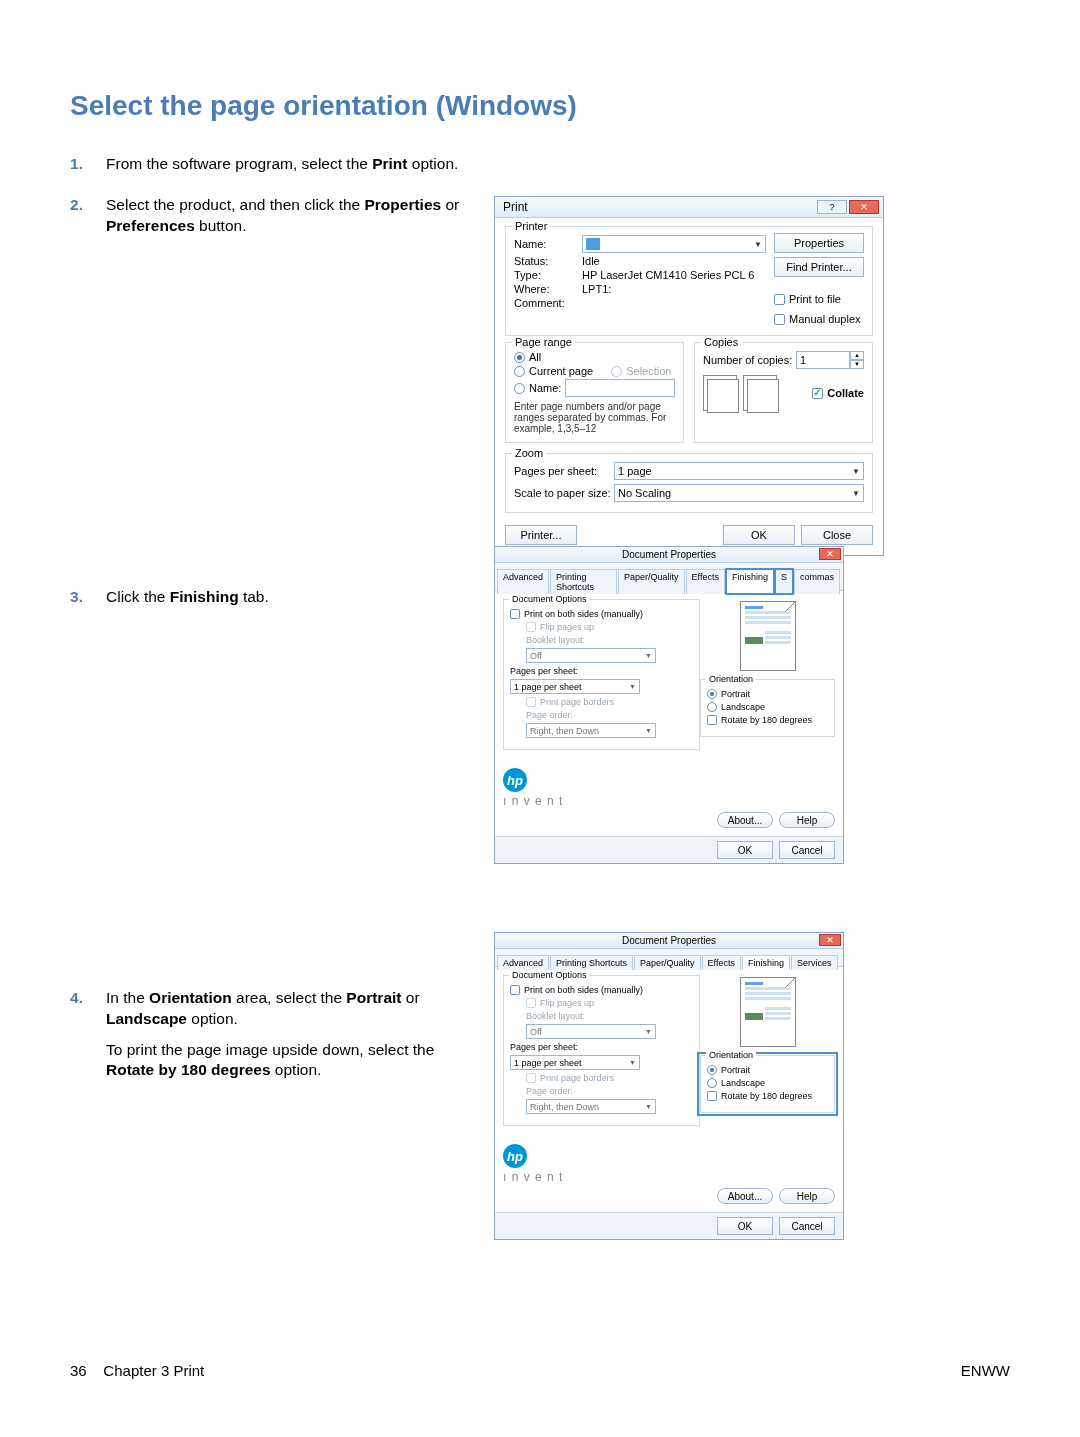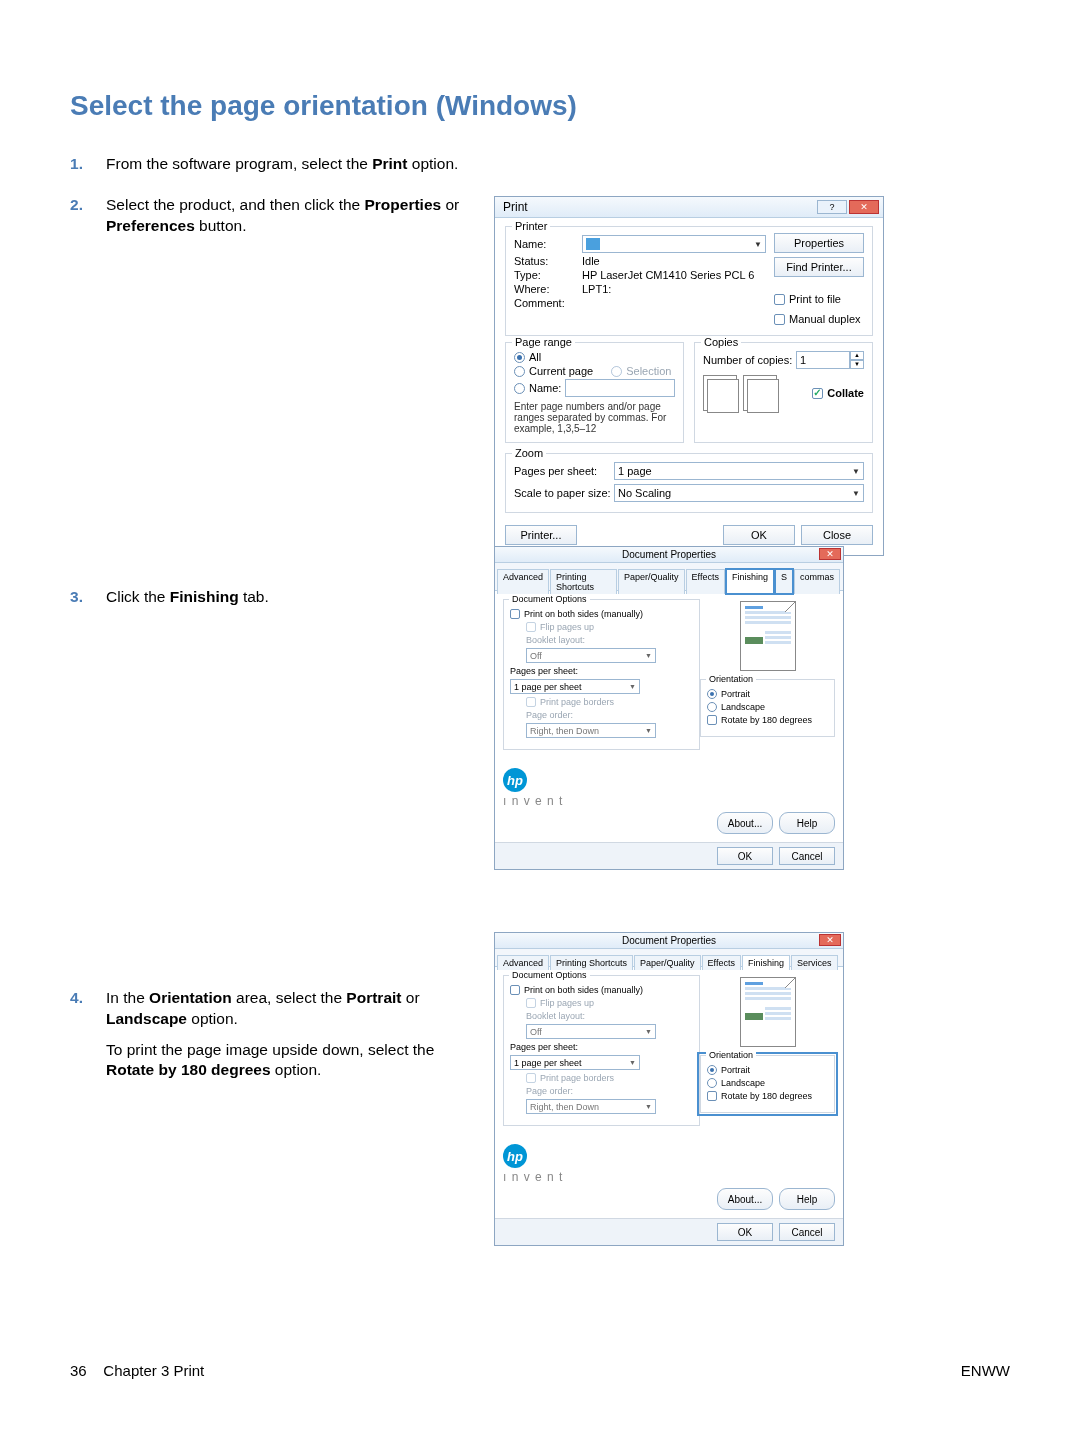--- a/index.html
+++ b/index.html
@@ -169,21 +169,21 @@
     width:56px;height:70px;border:1px solid #888;margin:2px auto 8px auto;
     display:flex;flex-direction:column;padding:4px;gap:2px;background:#fff;position:relative;
   }
   .preview-page .corner{position:absolute;top:0;right:0;width:10px;height:10px;background:linear-gradient(135deg,#fff 49%,#888 50%,#fff 51%);}
   .preview-page .bar{height:3px;background:#cfe0f2;}
   .preview-page .barG{height:7px;width:40%;background:#5a8d5c;}
   .props-footer{padding:4px 8px 8px 8px;}
   .hp-logo{width:24px;height:24px;border-radius:50%;background:#0096d6;color:#fff;display:flex;align-items:center;justify-content:center;font-style:italic;font-weight:bold;font-size:13px;margin-bottom:2px;}
   .dots{font-size:12px;letter-spacing:1px;color:#888;}
   .props-btnrow{display:flex;justify-content:flex-end;gap:6px;margin-top:4px;}
-  .props-btnrow .btn{min-width:56px;height:22px;font-size:10px;border-radius:9px;}
+  .props-btnrow .btn{min-width:56px;height:16px;font-size:10px;border-radius:9px;}
   .okrow{background:#eef3f9;padding:4px 8px;display:flex;justify-content:flex-end;gap:6px;border-top:1px solid #d0d8e2;}
   .okrow .btn{min-width:56px;height:18px;font-size:10px;}
   .grey{color:#9aa6b3;}
   .indent{margin-left:16px;}
 
   
   .sp-2{height:330px;}
   .sp-3{height:360px;}
 </style>
 </head>

